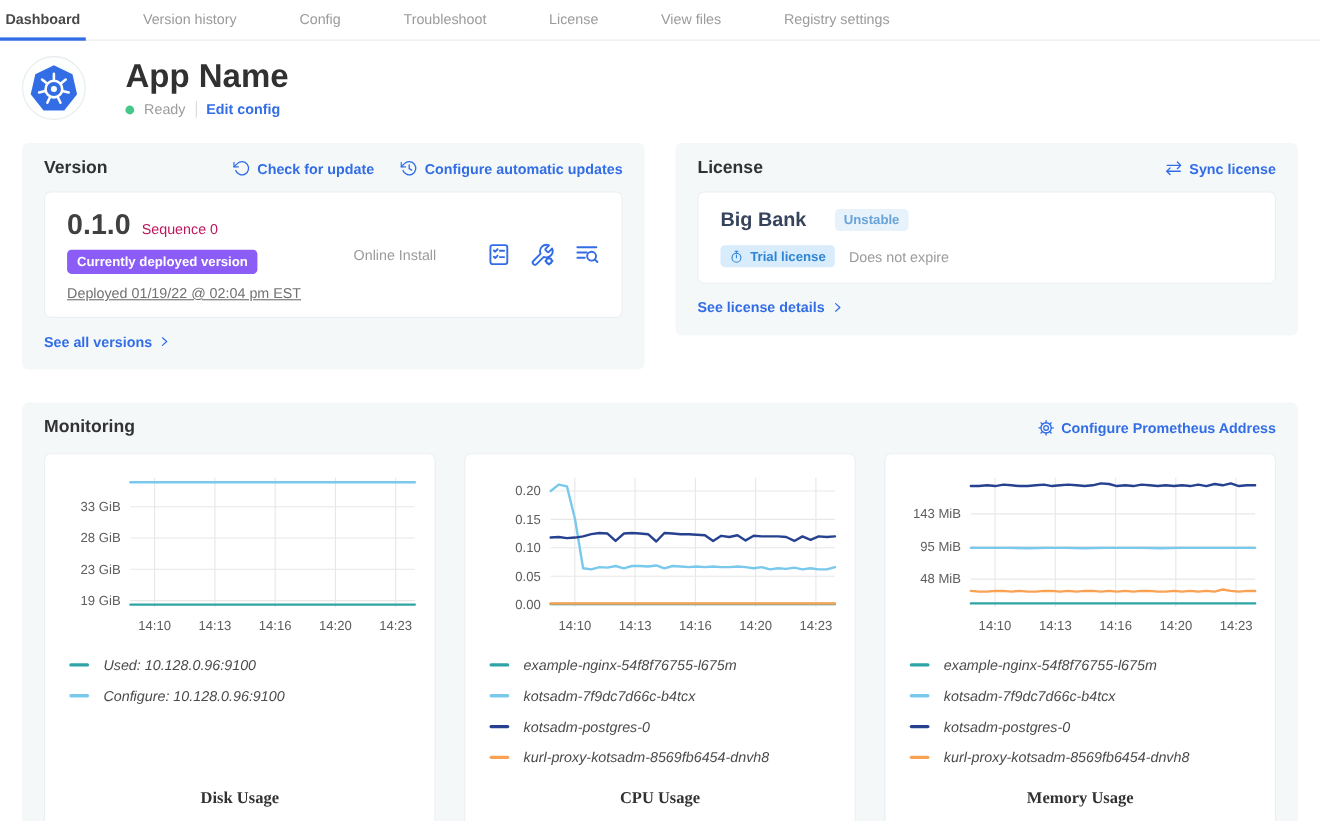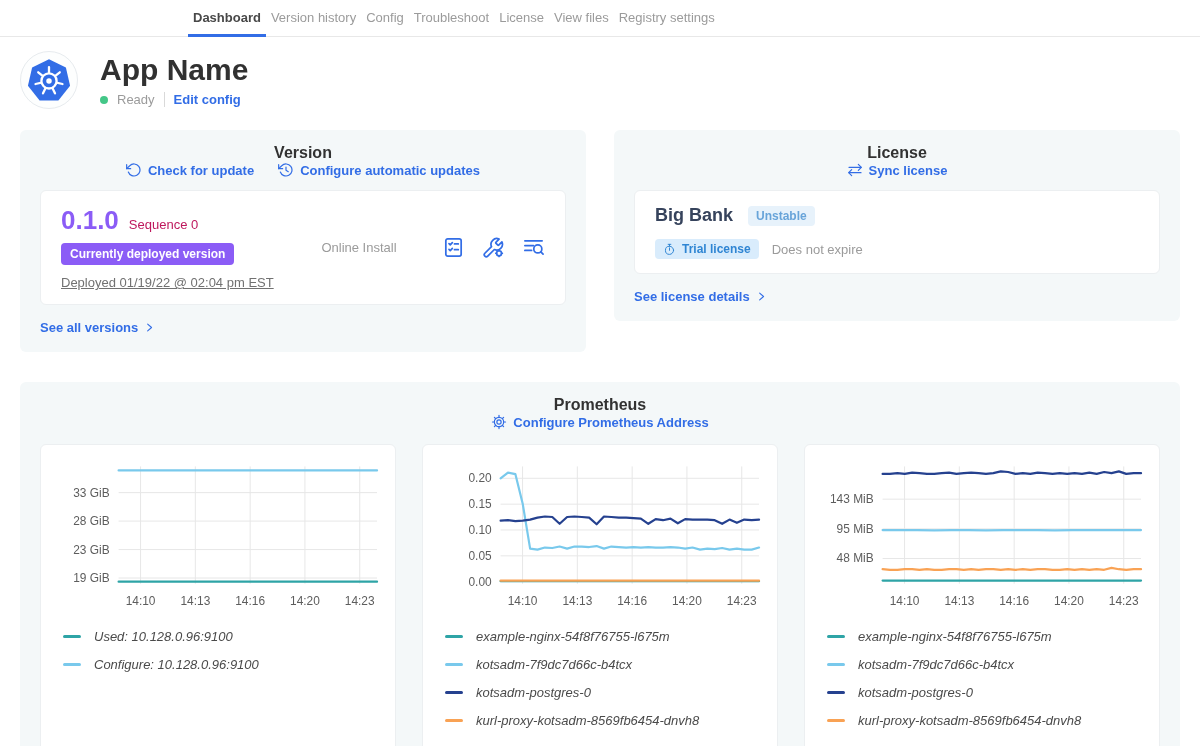--- a/index.html
+++ b/index.html
@@ -4,76 +4,76 @@
 <style>
   * { box-sizing: border-box; }
   body {
     margin: 0; background: #fff; color: #323232;
     font-family: "Liberation Sans", sans-serif;
     width: 1200px;
   }
   
   .nav {
     display: flex; align-items: stretch; height: 37px;
-    border-bottom: 1px solid #e8e8e8; padding-left: 188px; 
+    border-bottom: 1px solid #e8e8e8; gap: 47px;
     background: #fff;
   }
   .tab {
     display: flex; align-items: center; font-size: 13px; color: #9b9b9b;
     font-weight: 500; cursor: pointer; padding: 0 5px;
     border-bottom: 3px solid transparent; margin-bottom: -1px; white-space: nowrap;
   }
   .tab.active { color: #484848; font-weight: 700; border-bottom-color: #326de6; }
   
   .container { width: 1200px; padding: 0 20px 6px; }
   
-  .app-header { display: flex; align-items: center; gap: 22px; margin-top: 14px; }
+  .app-header { display: flex; align-items: center; gap: 36px; margin-top: 14px; }
   .logo-circle {
     width: 58px; height: 58px; border-radius: 50%; background: #fdfefe;
     border: 1px solid #e7ebee; display: flex; align-items: center; justify-content: center;
     flex: none;
   }
   .app-title { font-size: 30px; font-weight: 700; color: #313131; line-height: 1.1; }
   .status-row { display: flex; align-items: center; gap: 9px; margin-top: 6px; }
   .status-dot { width: 8px; height: 8px; border-radius: 50%; background: #44c788; }
   .status-text { font-size: 13px; color: #9b9b9b; }
   .vdiv { width: 1px; height: 15px; background: #d9d9d9; }
   .link {
     color: #326de6; font-weight: 700; font-size: 13px; cursor: pointer;
     display: inline-flex; align-items: center; gap: 6px; text-decoration: none;
     white-space: nowrap;
   }
   
   .cards-row { display: flex; gap: 28px; margin-top: 21px; align-items: flex-start; }
   .card { background: #f4f8f9; border-radius: 6px; padding: 14px 20px 16px; }
   .card-version { flex: 1 1 0; }
   .card-license { flex: 1 1 0; }
-  .card-head { display: flex; justify-content: space-between; align-items: center; margin-bottom: 12px; flex-direction: column; }
+  .card-head { display: flex; justify-content: space-between; align-items: center; margin-bottom: 12px; }
   .card-title { font-size: 16px; font-weight: 700; color: #323232; }
   .head-links { display: flex; gap: 24px; align-items: center; }
   .inner {
     background: #fff; border: 1px solid #eceff1; border-radius: 6px;
     padding: 14px 20px;
   }
   .inner-version { display: flex; align-items: center; }
   .ver-left { min-width: 215px; }
   .ver-num-row { display: flex; align-items: baseline; gap: 10px; }
-  .ver-num { font-size: 26px; font-weight: 700; color: #8b5cf6; }
+  .ver-num { font-size: 26px; font-weight: 700; color: #404040; }
   .ver-seq { font-size: 13px; color: #be185d; }
   .badge-green {
     display: inline-block; background: #8b5cf6; color: #fff; font-size: 12px;
     font-weight: 700; padding: 4px 9px; border-radius: 4px; margin-top: 7px;
   }
   .deployed { font-size: 13px; color: #717171; margin-top: 10px; text-decoration: underline; }
   .install-type { flex: 1; text-align: center; font-size: 13px; font-weight: 400; color: #9b9b9b; }
   .icon-actions { display: flex; gap: 17px; align-items: center; }
   .icon-btn { cursor: pointer; display: inline-flex; }
   .see-link { margin-top: 13px; }
   
-  .lic-row1 { display: flex; align-items: center; gap: 15px; }
+  .lic-row1 { display: flex; align-items: center; gap: 26px; }
   .lic-name { font-size: 18px; font-weight: 700; color: #36435c; }
   .chip {
     background: #e7f2fb; color: #68a4d9; font-size: 12px; font-weight: 600;
     padding: 3px 8px; border-radius: 4px; text-align: right;
   }
   .chip-trial {
     background: #d9ecfc; color: #2f85d3; font-weight: 700;
     display: inline-flex; align-items: center; gap: 6px;
   }
   .lic-row2 { display: flex; align-items: center; gap: 13px; margin-top: 13px; }
@@ -245,21 +245,21 @@
           <svg class="chev" width="11" height="11" viewBox="0 0 24 24">
               <polyline points="8 4.5 16.5 12 8 19.5"></polyline>
             </svg>
         </a>
       </div>
     </div>
   </div>
 
   <div class="card card-monitoring">
     <div class="card-head" style="margin-bottom:0;">
-      <div class="card-title">Prometheus</div>
+      <div class="card-title">Monitoring</div>
       <a class="link">
         <svg class="icon" width="16" height="16" viewBox="0 0 24 24">
           <circle cx="12" cy="12" r="3.2"></circle>
             <circle cx="12" cy="12" r="7"></circle>
           <line x1="12" y1="2.2" x2="12" y2="5"></line>
             <line x1="12" y1="19" x2="12" y2="21.8"></line>
           <line x1="2.2" y1="12" x2="5" y2="12"></line>
             <line x1="19" y1="12" x2="21.8" y2="12"></line>
           <line x1="5.1" y1="5.1" x2="7.1" y2="7.1"></line>
             <line x1="16.9" y1="16.9" x2="18.9" y2="18.9"></line>

